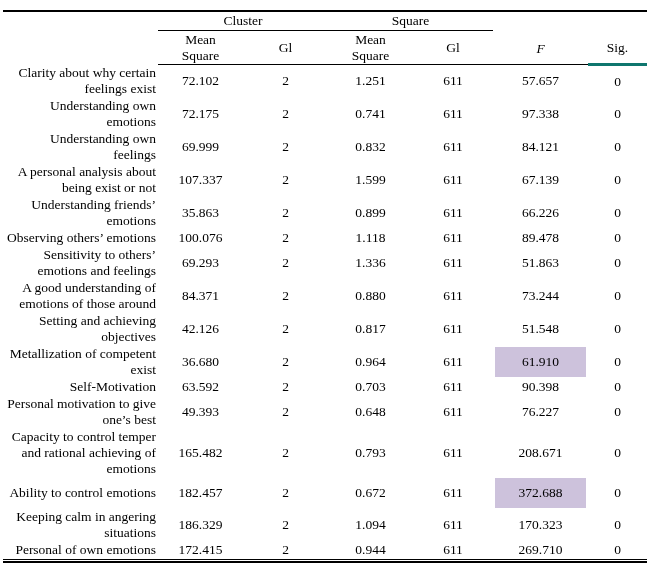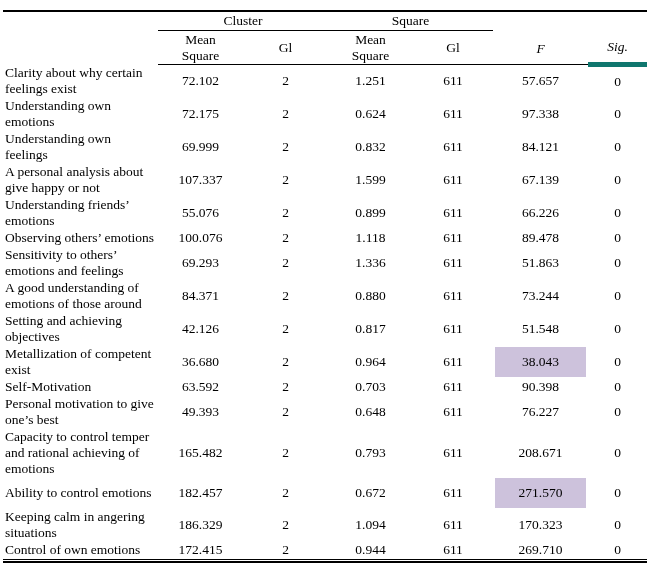--- a/index.html
+++ b/index.html
@@ -49,26 +49,25 @@
     border-bottom: none;
   }
   th.ms { white-space: pre-line; }
   th.f-head {
     font-style: italic;
     border-bottom: 1px solid #000;
     vertical-align: bottom;
     padding-bottom: 7px;
   }
   th.sig-head {
-    border-bottom: 5px solid #0f766e;
+    border-bottom: 3px solid #0f766e;
     vertical-align: bottom;
     padding-bottom: 7px;
-    font-style: italic;
-  }
-  td.lbl { text-align: left; }
+  }
+  td.lbl { text-align: right; }
   .fbox { display: block; }
   .fbox.hl {
     background: var(--hl, #cdc2dc);
     padding: 7px 0;
   }
   .bottom-rule {
     margin: 0 3px;
     height: 1px;
     border-top: 1px solid #000;
     border-bottom: 2px solid #000;
@@ -114,52 +113,52 @@
         <td>611</td>
         <td>
             <span class="fbox">57.657</span>
           </td>
         <td>0</td>
       </tr>
       <tr>
         <td class="lbl">Understanding own emotions</td>
         <td>72.175</td>
         <td>2</td>
-        <td>0.624</td>
+        <td>0.741</td>
         <td>611</td>
         <td>
             <span class="fbox">97.338</span>
           </td>
         <td>0</td>
       </tr>
       <tr>
         <td class="lbl">Understanding own feelings</td>
         <td>69.999</td>
         <td>2</td>
         <td>0.832</td>
         <td>611</td>
         <td>
             <span class="fbox">84.121</span>
           </td>
         <td>0</td>
       </tr>
       <tr>
-        <td class="lbl">A personal analysis about give happy or not</td>
+        <td class="lbl">A personal analysis about being exist or not</td>
         <td>107.337</td>
         <td>2</td>
         <td>1.599</td>
         <td>611</td>
         <td>
             <span class="fbox">67.139</span>
           </td>
         <td>0</td>
       </tr>
       <tr>
         <td class="lbl">Understanding friends’ emotions</td>
-        <td>55.076</td>
+        <td>35.863</td>
         <td>2</td>
         <td>0.899</td>
         <td>611</td>
         <td>
             <span class="fbox">66.226</span>
           </td>
         <td>0</td>
       </tr>
       <tr>
         <td class="lbl">Observing others’ emotions</td>
@@ -205,21 +204,21 @@
           </td>
         <td>0</td>
       </tr>
       <tr>
         <td class="lbl">Metallization of competent exist</td>
         <td>36.680</td>
         <td>2</td>
         <td>0.964</td>
         <td>611</td>
         <td>
-            <span class="fbox hl">38.043</span>
+            <span class="fbox hl">61.910</span>
           </td>
         <td>0</td>
       </tr>
       <tr>
         <td class="lbl">Self-Motivation</td>
         <td>63.592</td>
         <td>2</td>
         <td>0.703</td>
         <td>611</td>
         <td>
@@ -249,37 +248,37 @@
           </td>
         <td>0</td>
       </tr>
       <tr>
         <td class="lbl">Ability to control emotions</td>
         <td>182.457</td>
         <td>2</td>
         <td>0.672</td>
         <td>611</td>
         <td>
-            <span class="fbox hl">271.570</span>
+            <span class="fbox hl">372.688</span>
           </td>
         <td>0</td>
       </tr>
       <tr>
         <td class="lbl">Keeping calm in angering situations</td>
         <td>186.329</td>
         <td>2</td>
         <td>1.094</td>
         <td>611</td>
         <td>
             <span class="fbox">170.323</span>
           </td>
         <td>0</td>
       </tr>
       <tr>
-        <td class="lbl">Control of own emotions</td>
+        <td class="lbl">Personal of own emotions</td>
         <td>172.415</td>
         <td>2</td>
         <td>0.944</td>
         <td>611</td>
         <td>
             <span class="fbox">269.710</span>
           </td>
         <td>0</td>
       </tr>
     </tbody>

